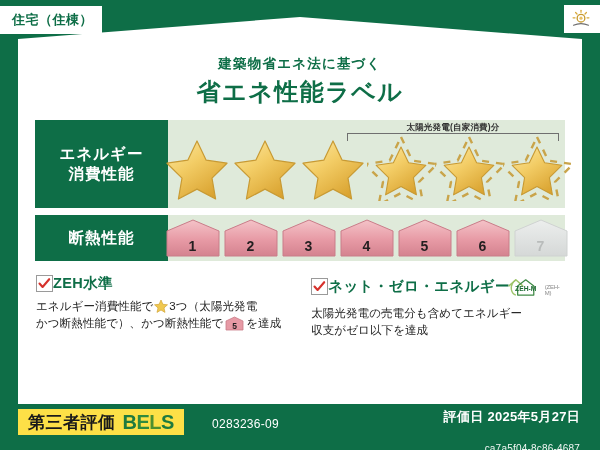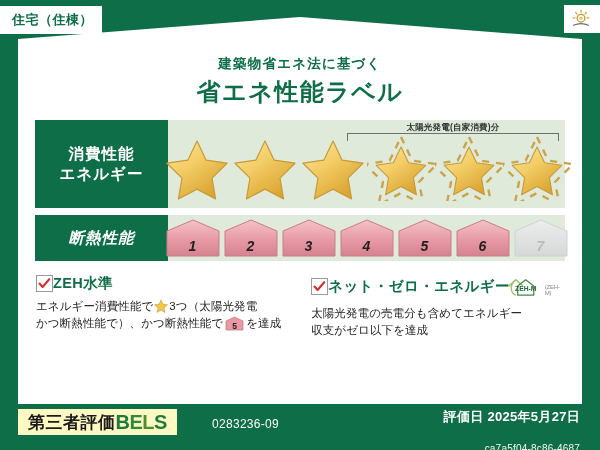--- a/index.html
+++ b/index.html
@@ -57,21 +57,21 @@
   }
   .title{
     text-align:center;color:#0e6e47;
     font-size:24px;font-weight:bold;letter-spacing:1.5px;
     margin-top:9px;line-height:1;
   }
 
   
   .rows{margin-top:16px;}
   .row{display:flex;align-items:stretch;}
-  .row + .row{margin-top:7px;font-style:italic;}
+  .row + .row{margin-top:7px;}
   .row-label{
     flex:0 0 133px;background:#0e6e47;color:#fff;
     display:flex;flex-direction:column;align-items:center;justify-content:center;
     font-size:15.5px;font-weight:bold;letter-spacing:1px;line-height:1.28;
     text-align:center;
   }
   .row-body{
     flex:1 1 auto;background:#dfeada;position:relative;
   }
 
@@ -150,21 +150,21 @@
     font-size:8.5px;font-weight:bold;color:#231f20;line-height:1;
   }
 
   
   .footer{
     position:absolute;left:0;right:0;bottom:0;height:46px;
     z-index:5;
   }
   .bels-chip{
     position:absolute;left:18px;top:5px;
-    background:#fef9c3;display:flex;align-items:center;
+    background:#fde047;display:flex;align-items:center;gap:7px;
     padding:3px 10px 3px 10px;
   }
   .bels-chip .third{
     font-size:17px;font-weight:bold;color:#1a1a1a;letter-spacing:.5px;line-height:1;
   }
   .bels{font-size:20px;font-weight:bold;line-height:1;letter-spacing:-.5px;}
   .bels .b1{color:#1f7a3f;}
   .bels .b2{color:#2f8a3e;}
   .bels .b3{color:#4d8f2f;}
   .bels .b4{color:#1f7a3f;}
@@ -205,22 +205,22 @@
   <div class="card">
     <div class="card-inner">
 
       <div class="subtitle">建築物省エネ法に基づく</div>
       <div class="title">省エネ性能ラベル</div>
 
       <div class="rows">
 
         <div class="row row-stars">
           <div class="row-label">
+            <span>エネルギー</span>
             <span>消費性能</span>
-            <span>エネルギー</span>
           </div>
           <div class="row-body">
 
             <div class="bracket-wrap">
               <div class="bracket-text">太陽光発電(自家消費)分</div>
               <div class="bracket-line"></div>
             </div>
 
             <div class="stars">
 

